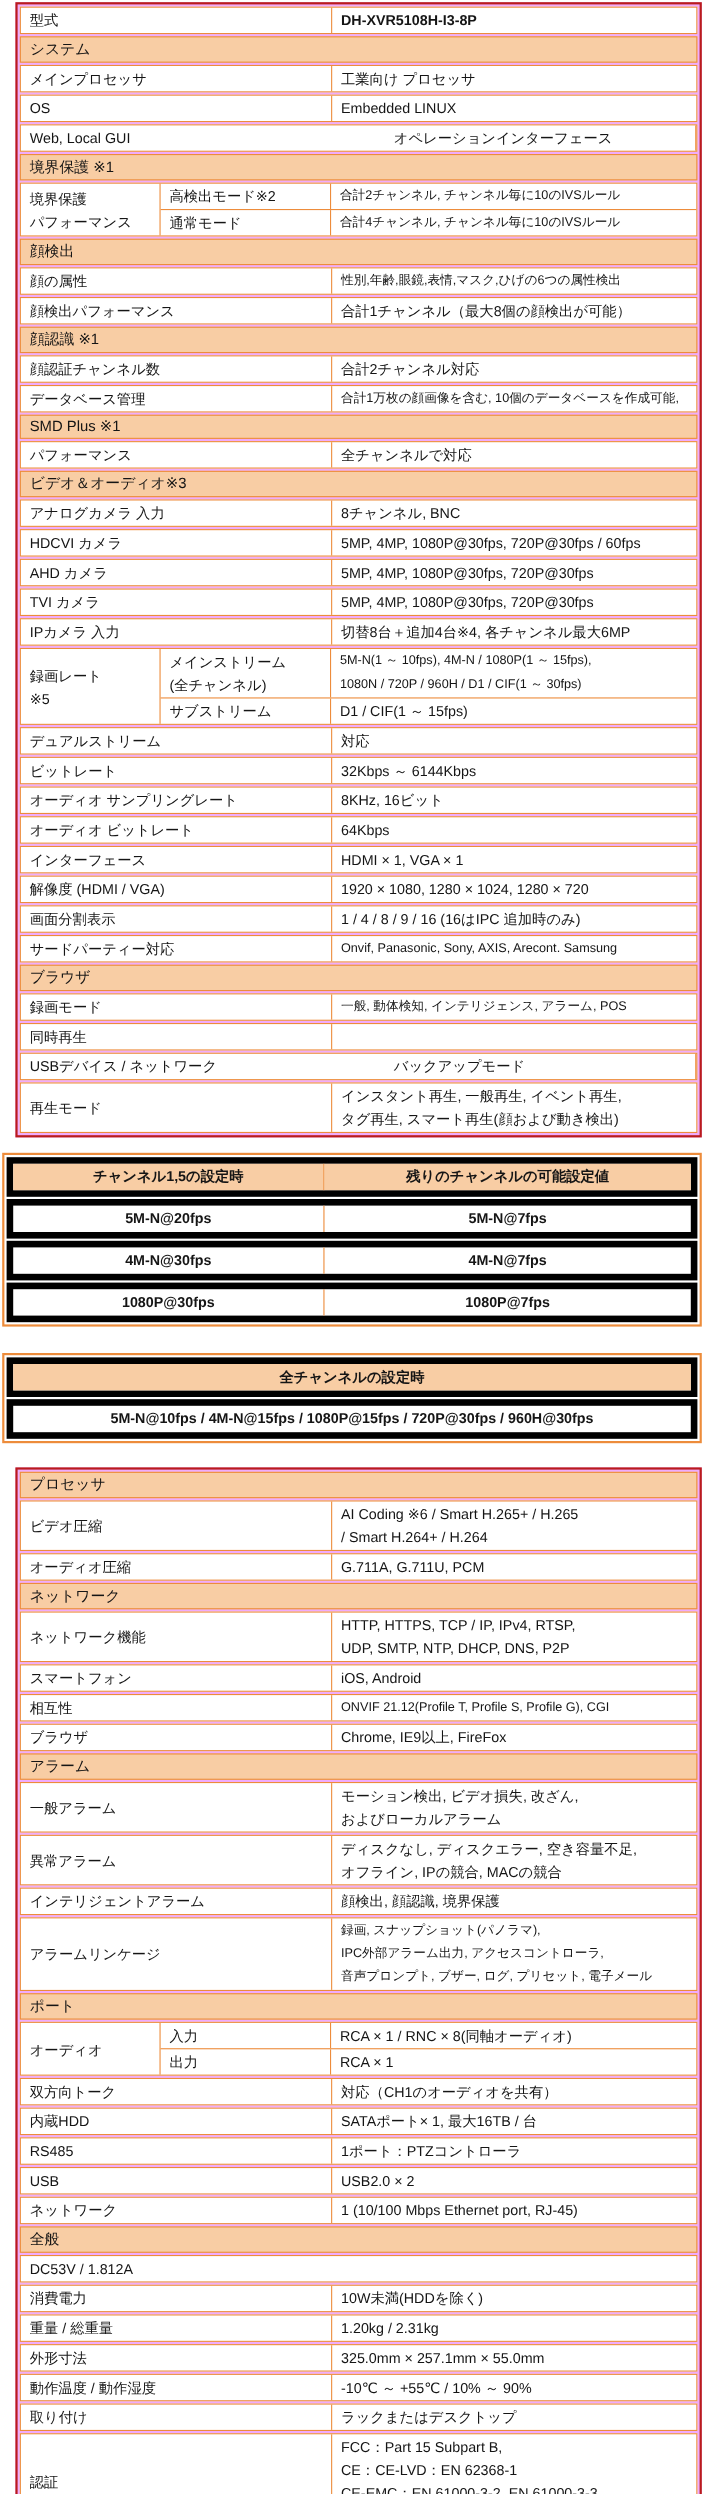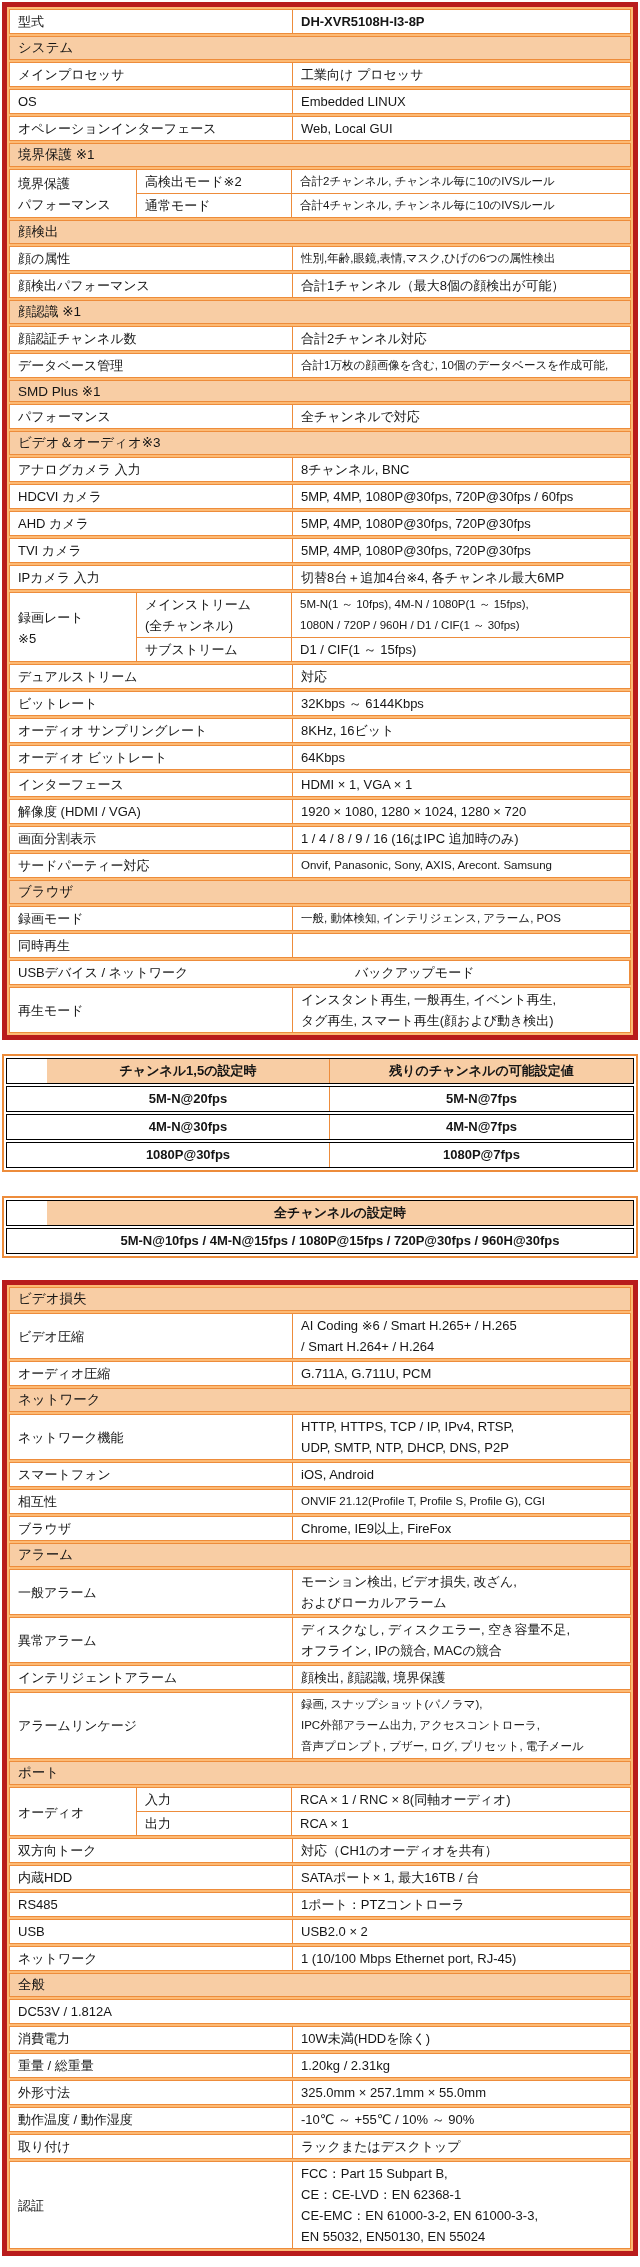--- a/index.html
+++ b/index.html
@@ -5,23 +5,24 @@
   html,body{margin:0;padding:0;background:#ffffff;}
   body{
     width:640px;
     padding:2px 2px 8px 2px;
     box-sizing:border-box;
     font-family:"Liberation Sans","DejaVu Sans",sans-serif;
     color:#151515;
     -webkit-font-smoothing:antialiased;
   }
   .spec-table{
-    border:5px solid #b91c1c;
+    border:2px solid #b91c1c;
     padding:2px;
-    background:#fdba74;
+    background:#f0abfc;
+    margin-left:12px;
   }
   .row{
     display:flex;
     align-items:stretch;
     border:1px solid #ED8C3B;
     margin-bottom:2px;
     min-height:21px;
     background:#ffffff;
     box-sizing:border-box;
   }
@@ -47,21 +48,21 @@
   .sm .line{font-size:11.5px;}
   .strong .line{font-weight:600;}
   
   .glabel{flex:0 0 127px;border-right:1px solid #ED8C3B;justify-content:center;padding-top:2px;}
   .gright{flex:1 1 auto;display:flex;flex-direction:column;min-width:0;}
   .subrow{display:flex;flex:1 1 auto;min-height:21px;}
   .subrow-divider{border-top:1px solid #ED8C3B;}
   .sublabel{flex:0 0 155px;border-right:1px solid #ED8C3B;}
   
   .mid-table{border:2px solid #ED8C3B;padding:2px;margin:0;}
-  .mid-row{display:flex;border:1px solid #000000;margin-bottom:2px;min-height:22px;box-sizing:border-box;padding-left:40px;}
+  .mid-row{display:flex;border:6px solid #000000;margin-bottom:2px;min-height:22px;box-sizing:border-box;}
   .mid-row:last-child{margin-bottom:0;}
   .mid-cell{
     display:flex;align-items:center;justify-content:center;
     font-size:13px;font-weight:bold;padding:2px 6px;box-sizing:border-box;line-height:20px;
   }
   .mid-left{flex:0 0 283px;border-right:1px solid #ED8C3B;}
   .mid-right{flex:1 1 auto;}
   .mid-head{background:#F8CDA4;}
   .full-cell{flex:1 1 auto;justify-content:center;}
   .gap-14{height:14px;}
@@ -97,25 +98,25 @@
     </div>
     <div class="row">
       <div class="cell label">
         <div class="line">OS</div>
       </div>
       <div class="cell value">
         <div class="line">Embedded LINUX</div>
       </div>
     </div>
     <div class="row">
+      <div class="cell value">
+        <div class="line">Web, Local GUI</div>
+      </div>
       <div class="cell label">
         <div class="line">オペレーションインターフェース</div>
-      </div>
-      <div class="cell value">
-        <div class="line">Web, Local GUI</div>
       </div>
     </div>
     <div class="row section">
       <span>境界保護 ※1</span>
     </div>
     <div class="row">
       <div class="cell glabel">
         <div class="line">境界保護</div>
         <div class="line">パフォーマンス</div>
       </div>
@@ -384,21 +385,21 @@
     </div>
     <div class="mid-row">
       <div class="mid-cell full-cell">5M-N@10fps / 4M-N@15fps / 1080P@15fps / 720P@30fps / 960H@30fps</div>
     </div>
   </div>
 
 <div class="gap-22"></div>
 
 <div id="spec-table-bottom" class="spec-table">
     <div class="row section">
-      <span>ビデオ損失</span>
+      <span>プロセッサ</span>
     </div>
     <div class="row">
       <div class="cell label">
         <div class="line">ビデオ圧縮</div>
       </div>
       <div class="cell value">
         <div class="line">AI Coding ※6 /  Smart H.265+ / H.265</div>
         <div class="line">/ Smart H.264+ / H.264</div>
       </div>
     </div>

